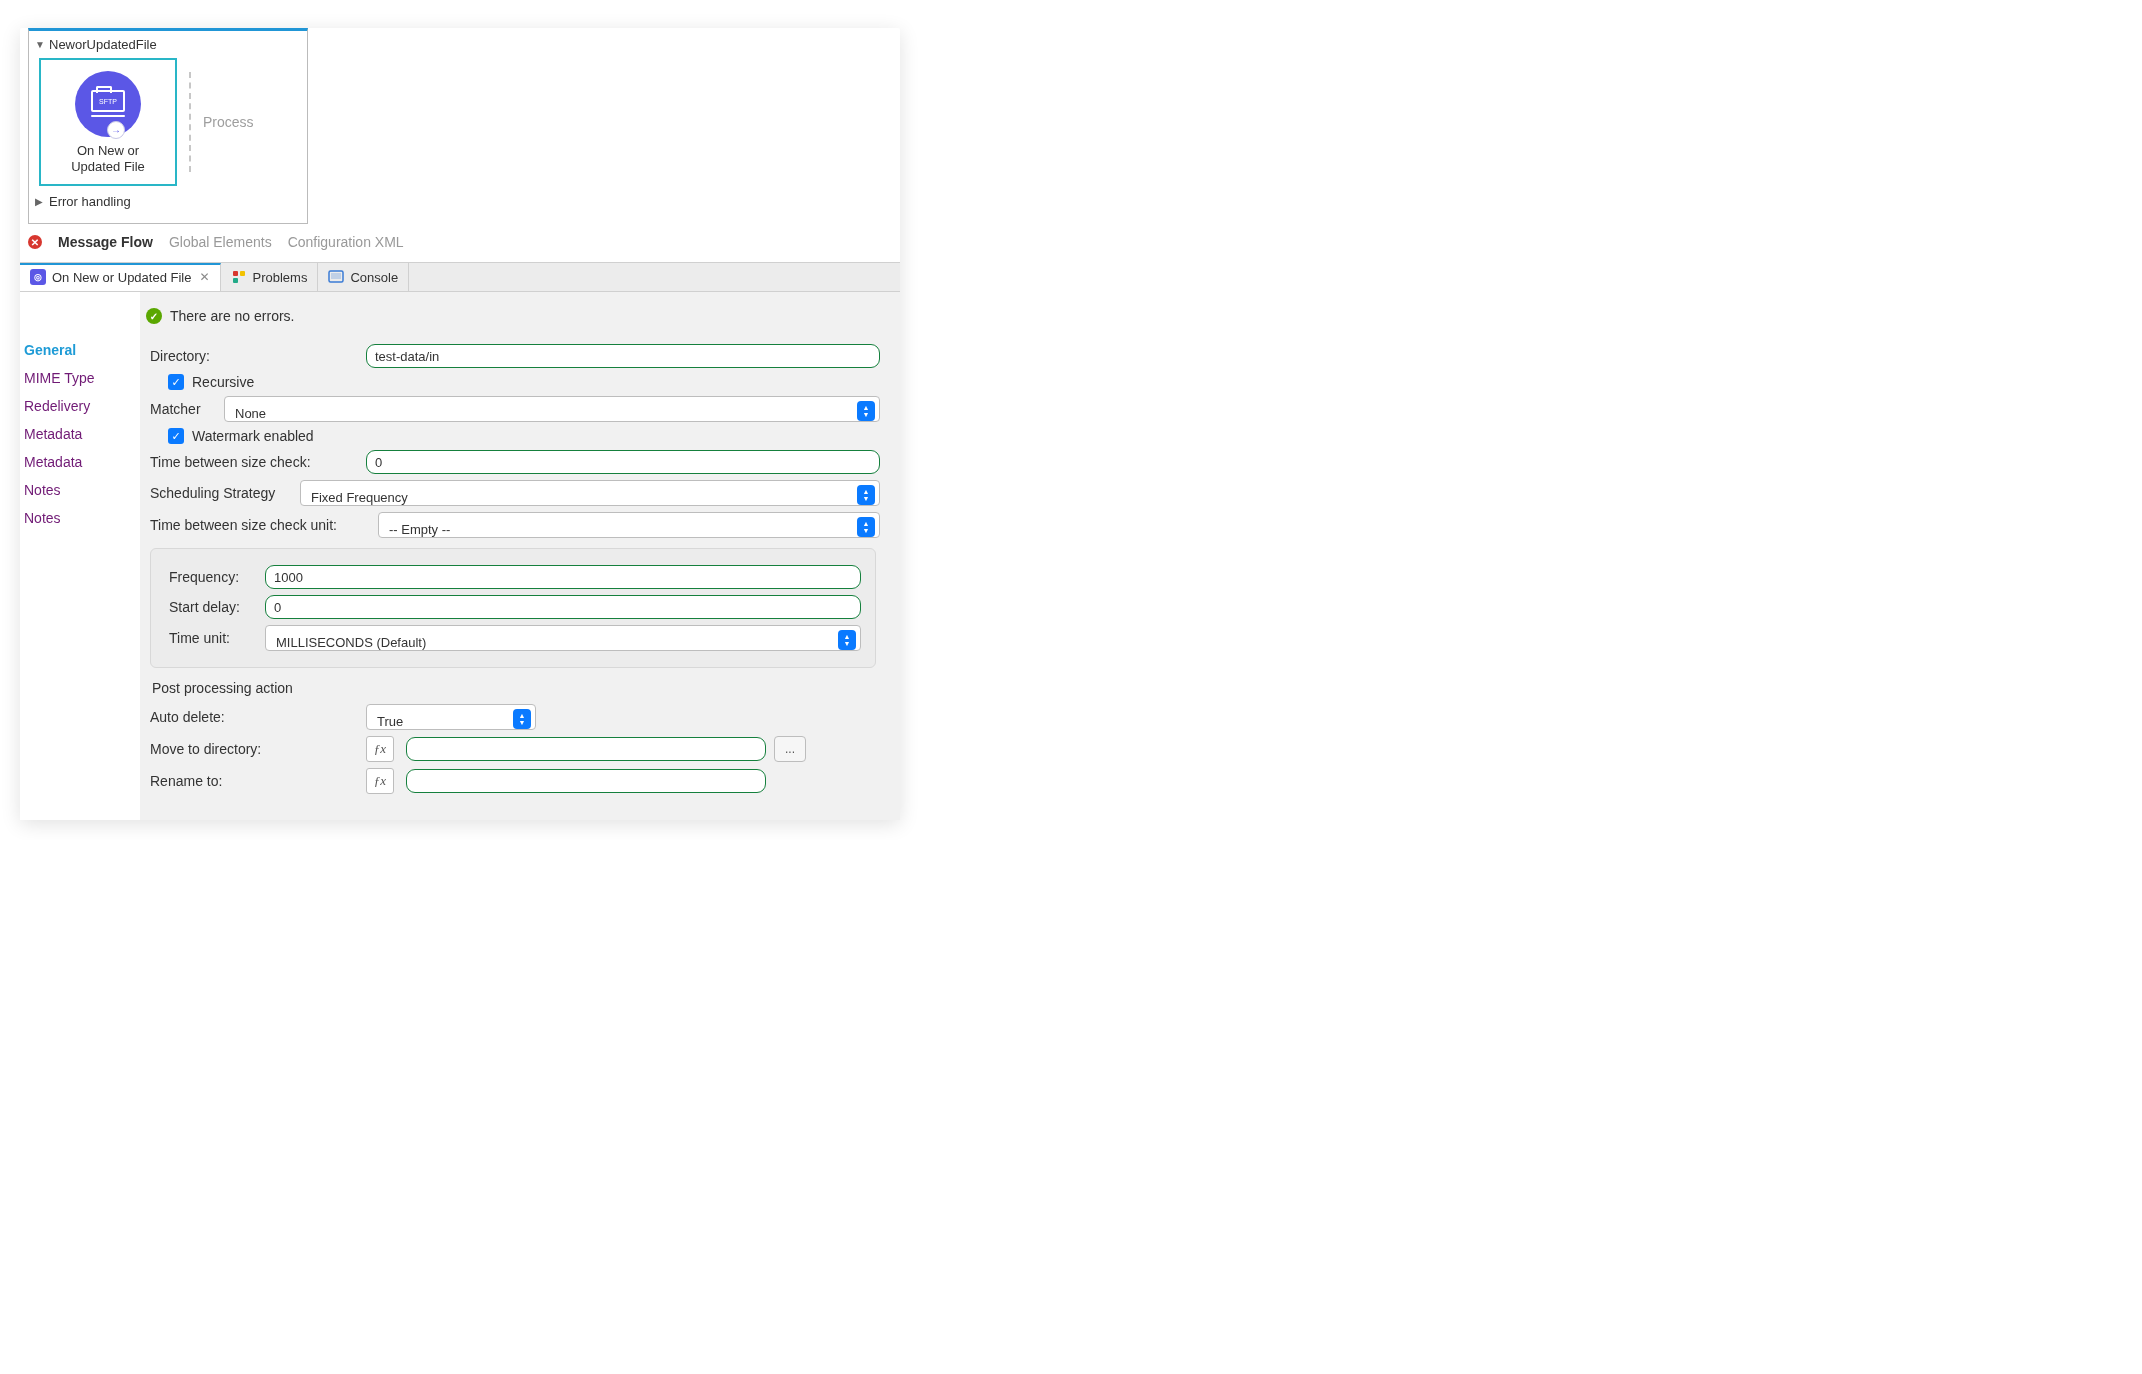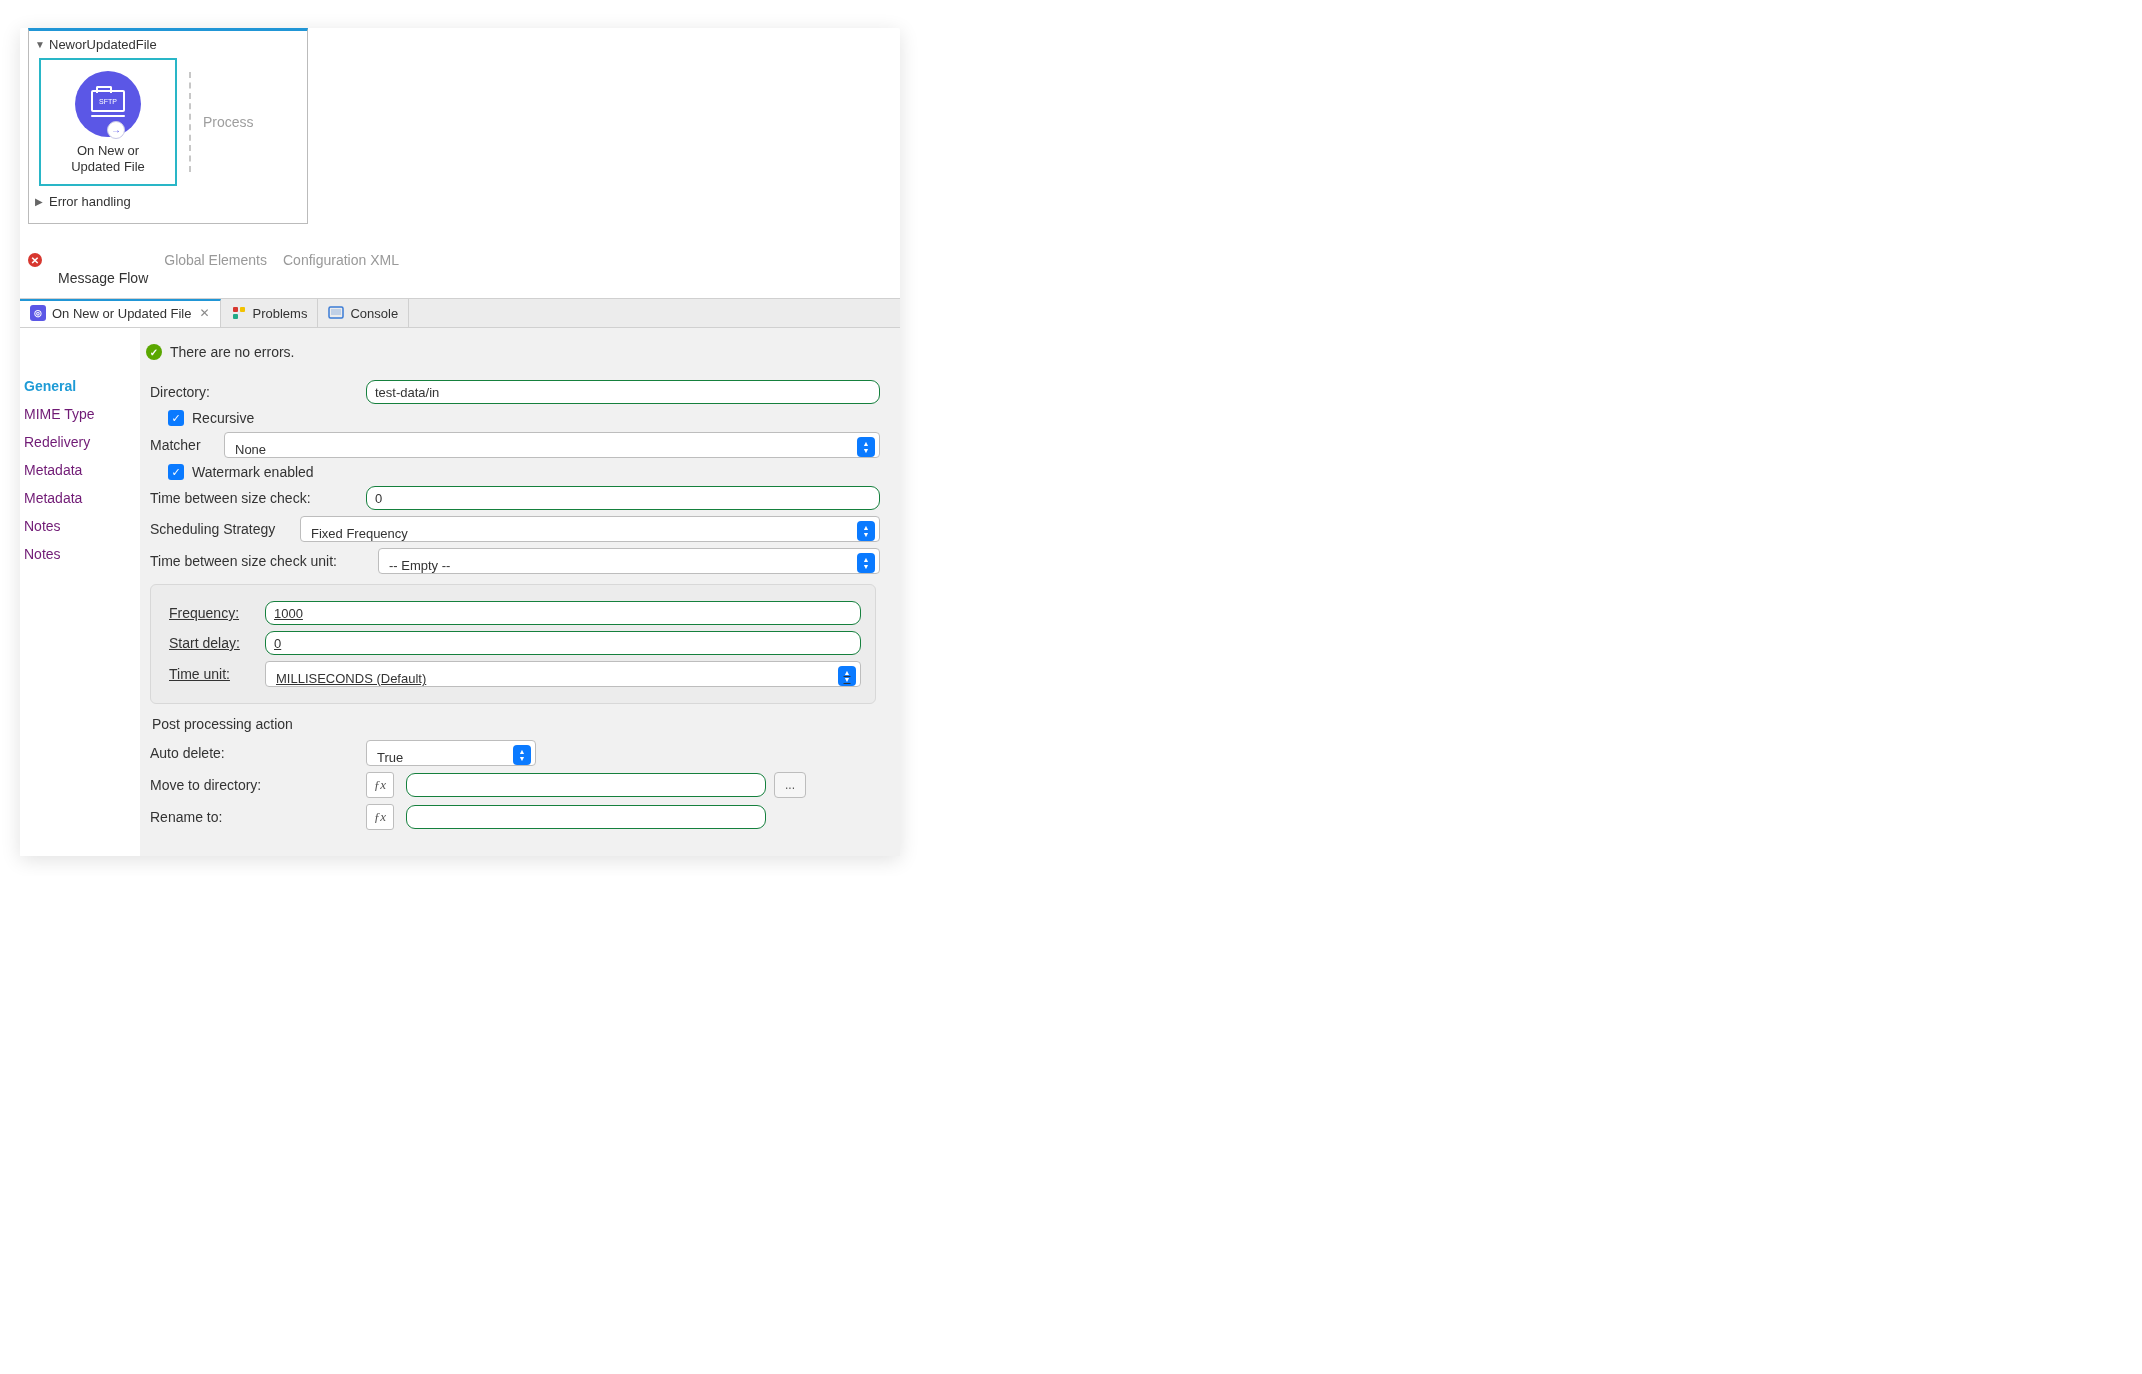--- a/index.html
+++ b/index.html
@@ -66,21 +66,21 @@
     width:12px;height:5px;border:2px solid #fff;border-bottom:none;border-radius:2px 2px 0 0;
   }
   .sftp-glyph .line { width:34px;height:2px;background:#fff;margin-top:3px;border-radius:1px; }
   .node-label { text-align:center; font-size:13px; margin-top:6px; line-height:1.25; }
   .flow-step-divider { width:1px;border-left:2px dashed #c7c7c7;height:100px; }
   .flow-step-process { color:#9e9e9e; font-size:14px; }
   
   .editor-tabs { display:flex;align-items:center;gap:16px;padding:10px 8px 12px 8px; }
   .editor-tabs .err-icon { width:14px;height:14px;border-radius:50%;background:#d7372f;color:#fff;display:flex;align-items:center;justify-content:center;font-size:10px;font-weight:bold; }
   .editor-tabs .tab { font-size:14px;color:#999;cursor:pointer; }
-  .editor-tabs .tab.active { color:#333;font-weight:400;margin-top:36px; }
+  .editor-tabs .tab.active { color:#333;font-weight:700; }
   
   .view-tabs { display:flex;background:#ececec;border-top:1px solid #d0d0d0;border-bottom:1px solid #d0d0d0; }
   .view-tab {
     display:flex;align-items:center;gap:6px;
     padding:6px 10px; font-size:13px;
     border-right:1px solid #d0d0d0;
     cursor:pointer;
   }
   .view-tab.active {
     background:#fff; border-top:2px solid #2196d6; padding-top:4px;
@@ -120,21 +120,20 @@
   }
   .checkbox-row { display:flex;align-items:center;gap:8px;margin:6px 0 6px 22px; }
   .checkbox {
     width:16px;height:16px;border-radius:3px;background:#0a7aff;
     display:flex;align-items:center;justify-content:center;color:#fff;font-size:11px;
   }
   .subgroup {
     border:1px solid #d8d8d8;border-radius:6px;
     padding:10px 14px;margin:10px 4px;
     background:#ececec;
-    text-decoration:underline;
   }
   .subgroup .row label.lbl { width:100px; }
   .section-title { font-size:14px;color:#333;margin:12px 0 8px 6px; }
   .fx-btn {
     width:28px;height:26px;border:1px solid #bdbdbd;border-radius:3px;
     background:#fff;display:flex;align-items:center;justify-content:center;
     font-style:italic;font-family:Georgia,serif;font-size:13px;color:#555;margin-right:12px;
   }
   .browse-btn {
     width:32px;height:26px;border:1px solid #bdbdbd;border-radius:4px;background:#f6f6f6;

